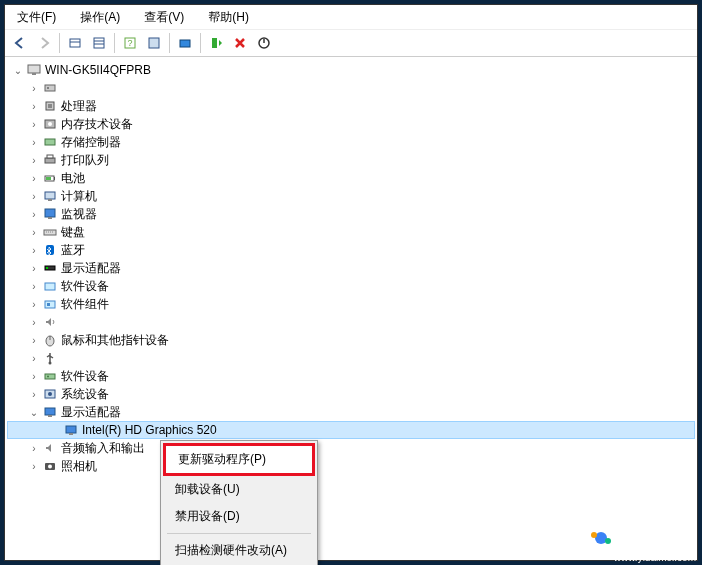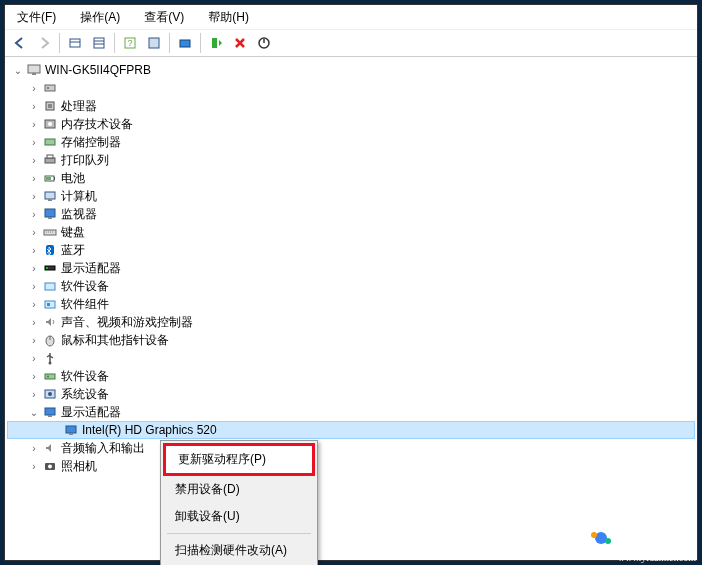--- a/index.html
+++ b/index.html
@@ -27,21 +27,21 @@
     .node-icon { width: 18px; height: 16px; margin-right: 2px; display: flex; align-items: center; justify-content: center; font-size: 13px; }
     .indent-1 { padding-left: 20px; }
     .indent-2 { padding-left: 40px; }
     
     .context-menu { position: absolute; left: 160px; top: 440px; width: 158px; background: #f0f0f0; border: 1px solid #999; box-shadow: 2px 2px 4px rgba(0,0,0,0.3); font-size: 12px; padding: 2px; }
     .ctx-item { padding: 5px 12px; cursor: pointer; }
     .ctx-item.highlighted { border: 3px solid #e81123; background: #fff; }
     .ctx-sep { height: 1px; background: #ccc; margin: 3px 4px; }
     
     .watermark { position: absolute; right: 6px; bottom: 14px; display: flex; align-items: center; gap: 4px; color: #fff; font-size: 13px; }
-    .watermark-url { position: absolute; right: 6px; bottom: 2px; color: #fff; font-size: 10px; font-family: Liberation Serif, serif; }
+    .watermark-url { position: absolute; right: 6px; bottom: 2px; color: #fff; font-size: 10px; }
     .wm-icon { width: 26px; height: 26px; }
     
     svg { display: block; }
   </style>
 </head>
 <body>
 
 <div class="window">
 
 
@@ -256,21 +256,20 @@
           <span>软件组件</span>
         </div>
         <div class="tree-node indent-1">
           <span class="expand-arrow">›</span>
           <span class="node-icon">
             <svg width="14" height="14">
               <path d="M3 6 L5 6 L8 3 L8 11 L5 8 L3 8 Z" fill="#888"></path>
               <path d="M10 5 Q12 7 10 9" fill="none" stroke="#888"></path>
             </svg>
           </span>
-          <span>声音、视频和游戏控制器</span>
         </div>
         <div class="tree-node indent-1">
           <span class="expand-arrow">›</span>
           <span class="node-icon">
             <svg width="14" height="14">
               <ellipse cx="7" cy="8" rx="4" ry="5" fill="#ddd" stroke="#666"></ellipse>
               <line x1="7" y1="3" x2="7" y2="7" stroke="#666"></line>
             </svg>
           </span>
           <span>鼠标和其他指针设备</span>
@@ -343,22 +342,22 @@
           </span>
           <span>照相机</span>
         </div>
       </div>
   </div>
 
 </div>
 
 <div class="context-menu">
   <div class="ctx-item highlighted">更新驱动程序(P)</div>
+  <div class="ctx-item">卸载设备(U)</div>
   <div class="ctx-item">禁用设备(D)</div>
-  <div class="ctx-item">卸载设备(U)</div>
   <div class="ctx-sep"></div>
   <div class="ctx-item">扫描检测硬件改动(A)</div>
 
 </div>
 
 <div class="watermark">
   <svg class="wm-icon" viewBox="0 0 26 26">
       <circle cx="13" cy="13" r="6" fill="#3b82f6"></circle>
       <circle cx="6" cy="10" r="3" fill="#f59e0b"></circle>
       <circle cx="20" cy="16" r="3" fill="#10b981"></circle>

